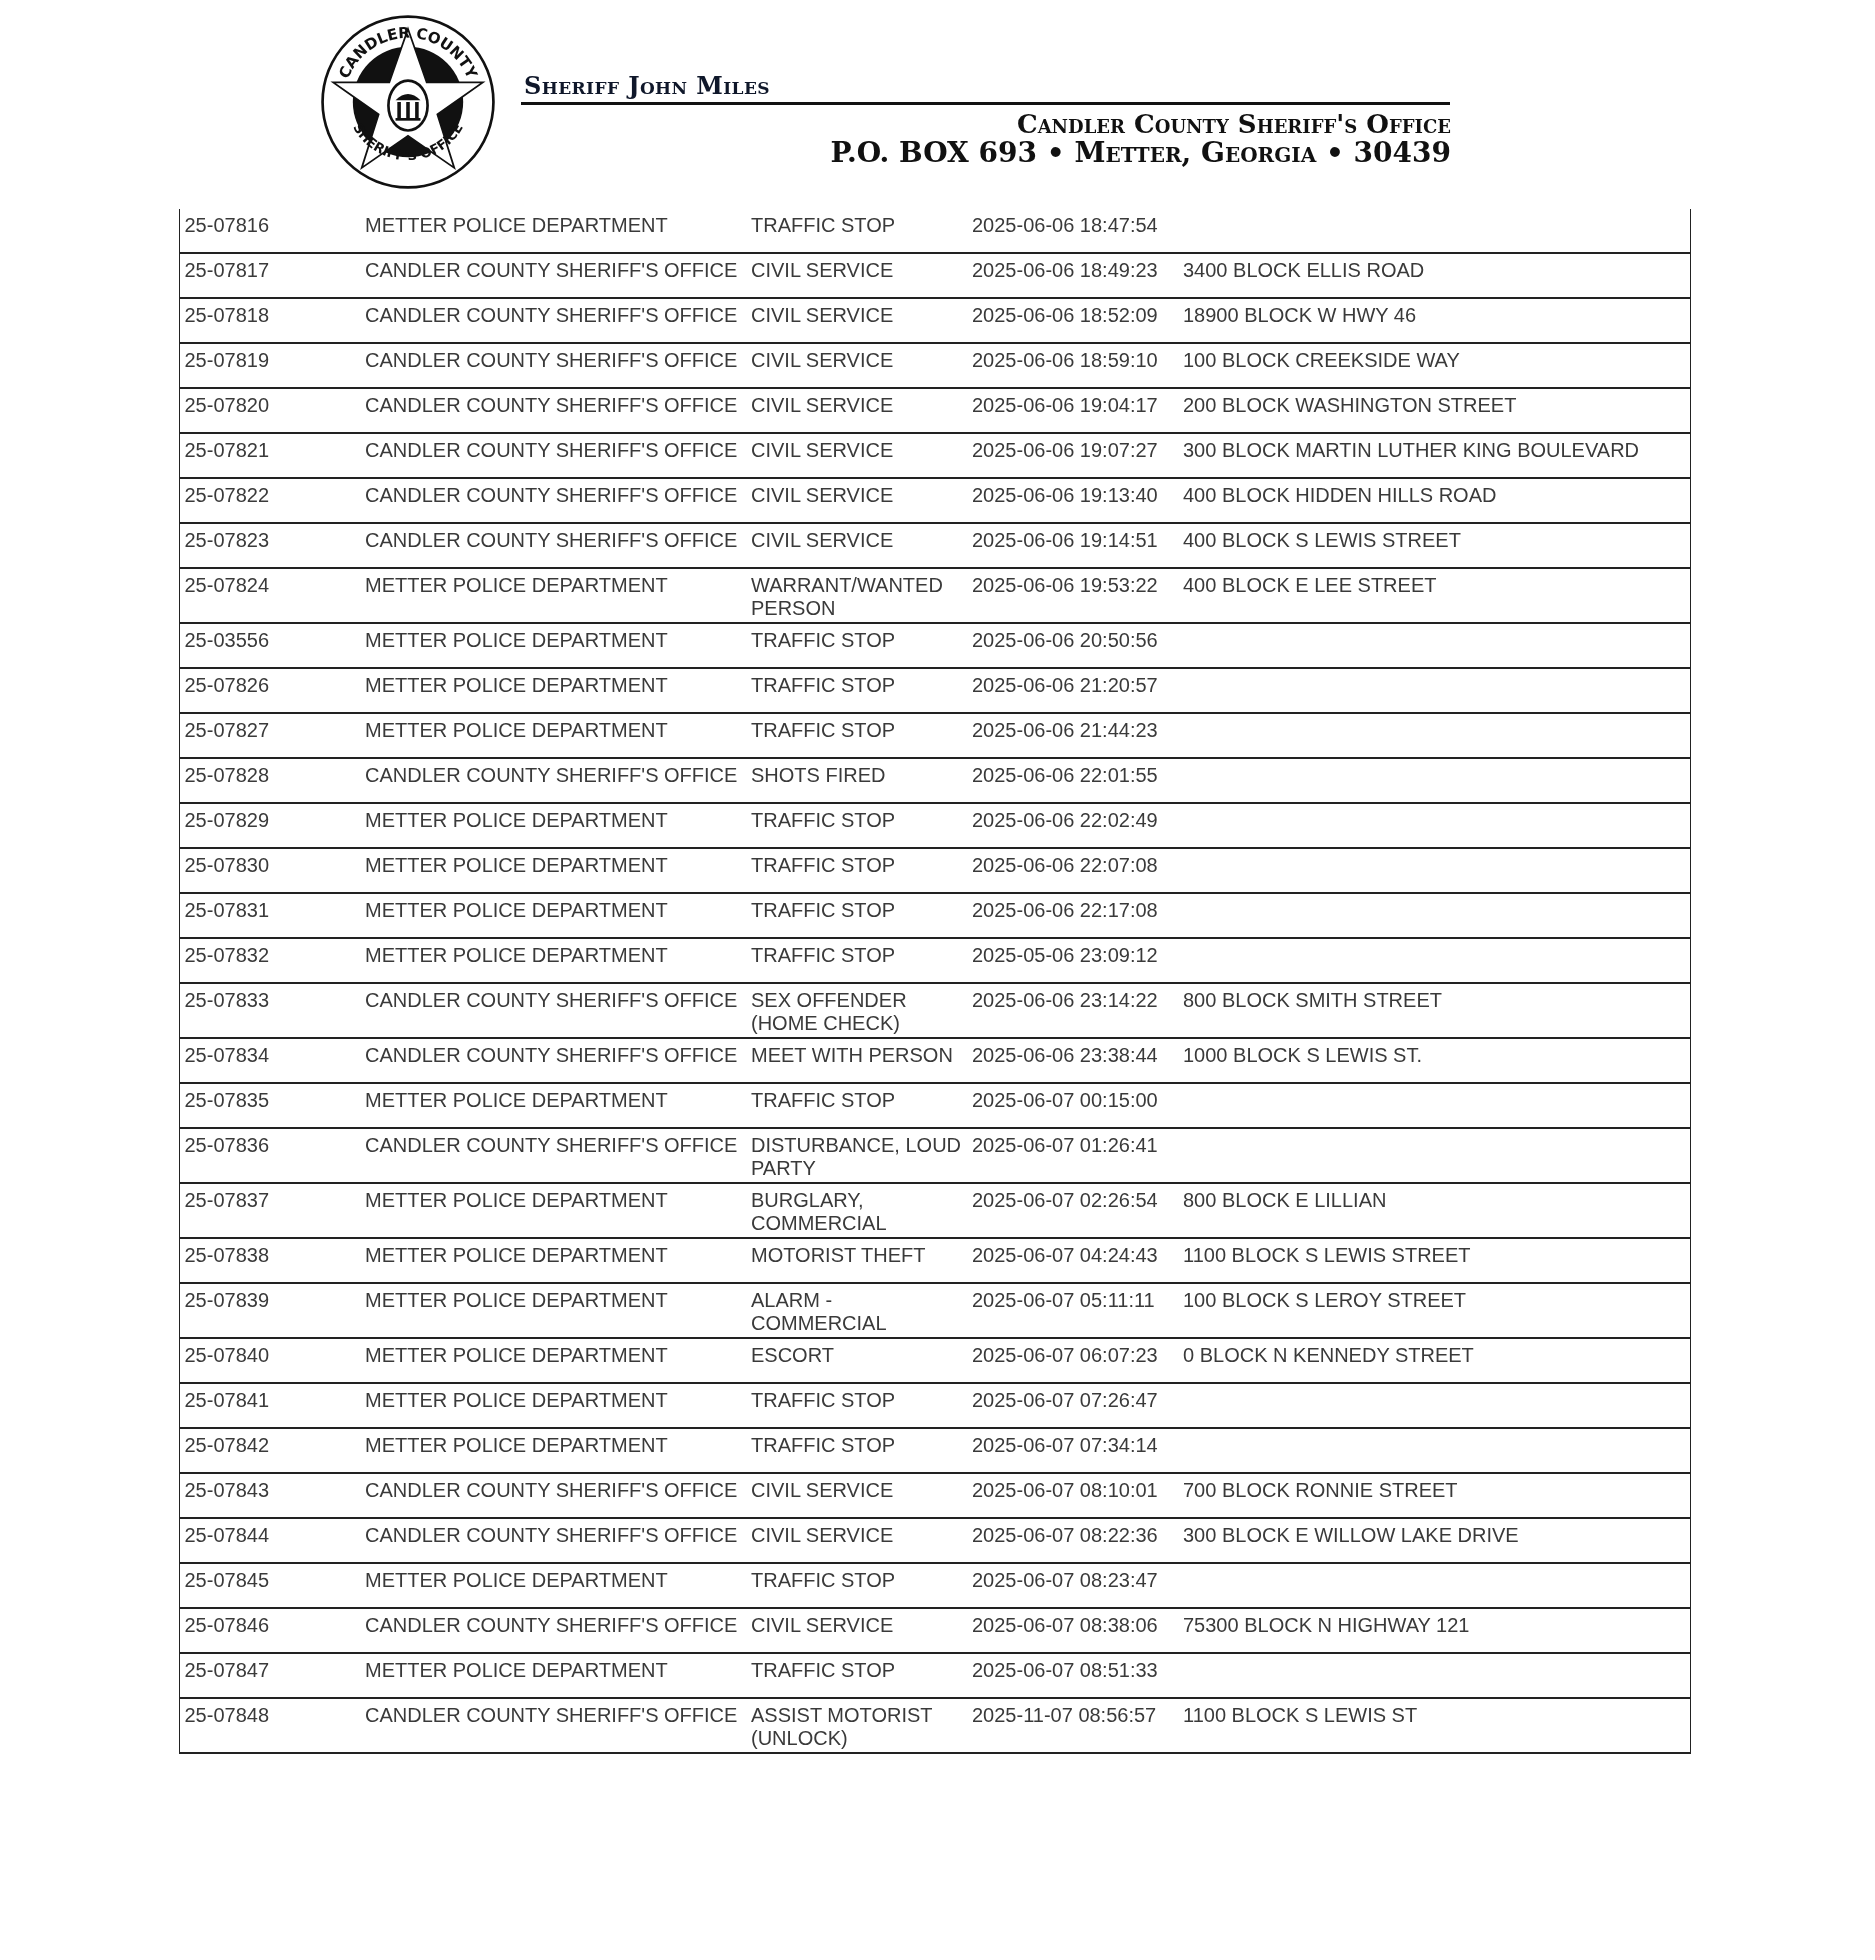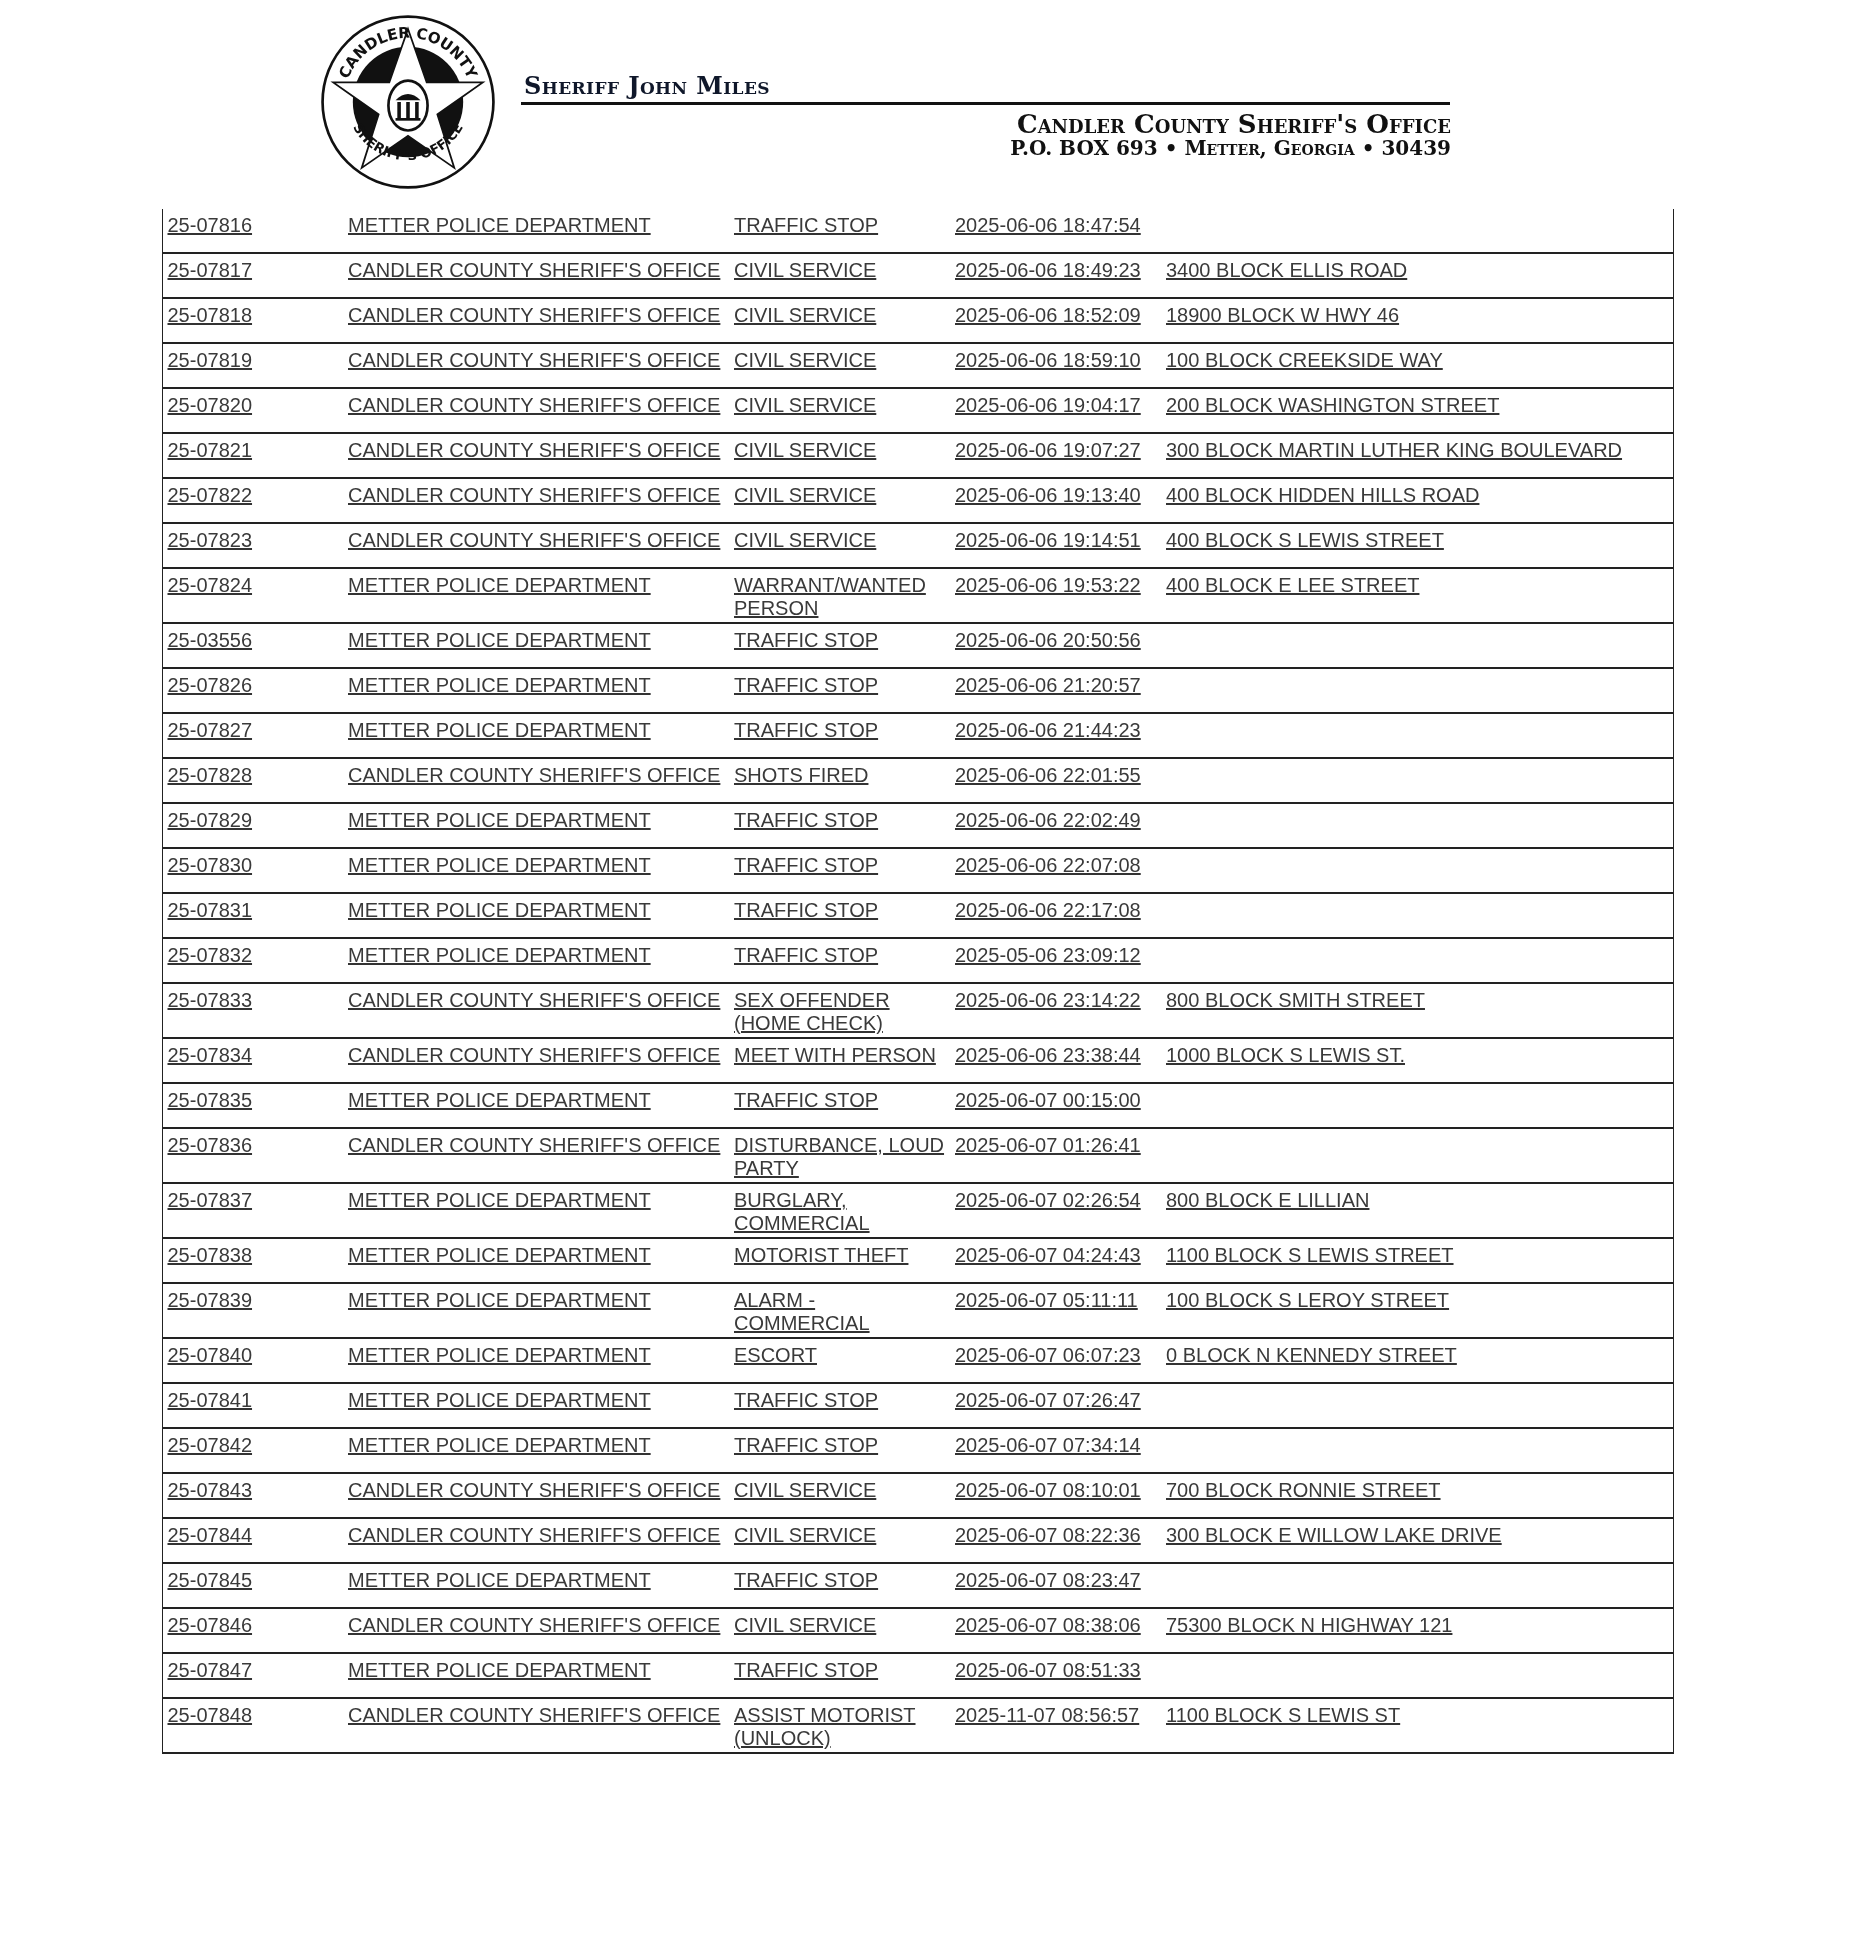--- a/index.html
+++ b/index.html
@@ -2,23 +2,23 @@
 <html style="font-size:14.3px"><head>
 <meta charset="utf-8">
 <style>
   html, body { margin:0; padding:0; background:#fff; }
   body { width:1876px; height:1960px; position:relative; font-family:"Liberation Sans", sans-serif; color:#333; overflow:hidden; }
   .letterhead { position:absolute; left:0; top:0; width:1876px; height:209px; }
   .seal { position:absolute; left:319px; top:12.5px; width:178px; height:178px; }
   .sheriff-name { position:absolute; left:524px; top:71px; font-family:"DejaVu Serif", serif; font-weight:bold; font-size:24px; color:#0f172a; font-variant:small-caps; letter-spacing:0.4px; }
   .head-rule { position:absolute; left:521px; top:102px; width:929px; height:2.7px; background:#111; }
   .office-name { position:absolute; right:425px; top:109px; font-family:"DejaVu Serif", serif; font-weight:bold; font-size:26px; color:#111; font-variant:small-caps; text-align:right; white-space:nowrap; }
-  .address { position:absolute; right:425px; top:136px; font-family:"DejaVu Serif", serif; font-weight:bold; font-size:20px; color:#111; font-variant:small-caps; text-align:right; white-space:nowrap; }
-
-  .log-table { position:absolute; left:162px; top:209px; width:1510px; border-left:1.8px solid #222; border-right:1.8px solid #222;text-decoration:underline; }
+  .address { position:absolute; right:425px; top:136px; font-family:"DejaVu Serif", serif; font-weight:bold; font-size:28px; color:#111; font-variant:small-caps; text-align:right; white-space:nowrap; }
+
+  .log-table { position:absolute; left:179px; top:209px; width:1510px; border-left:1.8px solid #222; border-right:1.8px solid #222; }
   .row { display:flex; border-bottom:2.7px solid #222; font-size:20px; line-height:23px; color:#3a3a3a; box-sizing:border-box; }
   .row.single { height:45px; }
   .row.double { height:55px; }
   .cell { padding-top:5.3px; box-sizing:border-box; white-space:pre-line; }
   .c-id { width:185px; padding-left:4.5px; }
   .c-agency { width:386px; }
   .c-type { width:221px; }
   .c-time { width:211px; }
   .c-loc { flex:1; }
 </style>

